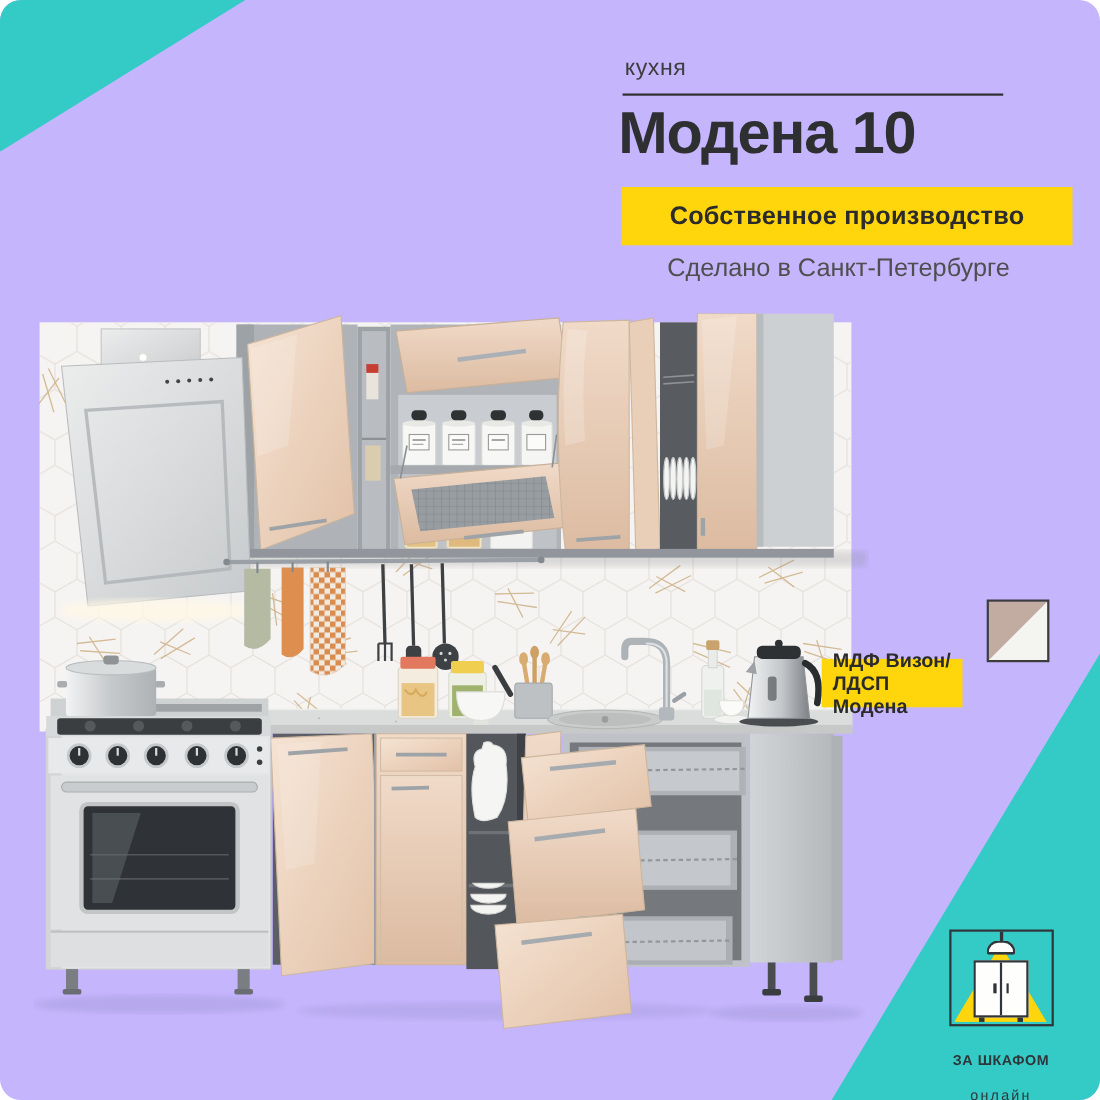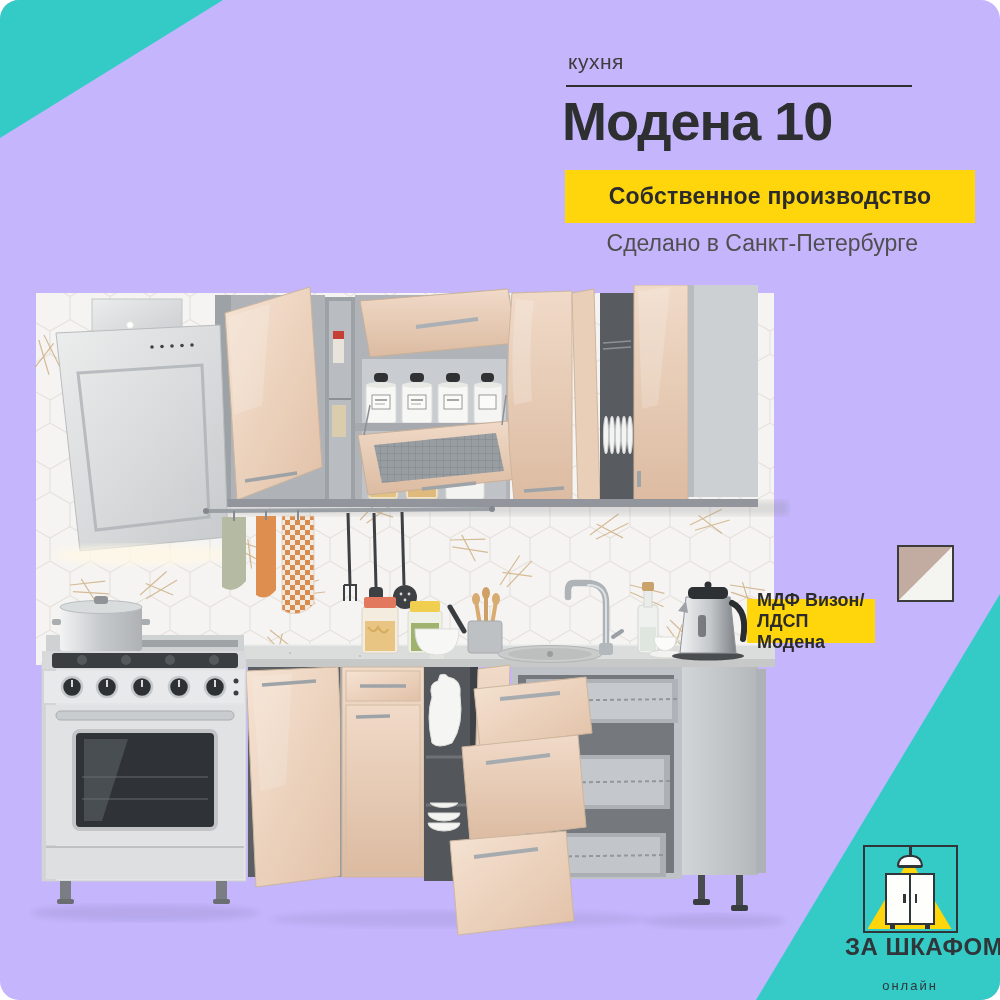--- a/index.html
+++ b/index.html
@@ -37,21 +37,21 @@
   .logo-shade{position:absolute;left:50%;top:8px;width:26px;height:13px;margin-left:-13px;background:#fdfdfb;
               border:2.5px solid var(--logo-dark);border-bottom-width:3px;box-sizing:border-box;
               border-radius:13px 13px 3px 3px;}
   .wardrobe{position:absolute;left:50%;top:26px;width:50px;height:52px;margin-left:-25px;background:#fefefc;
             border:2.5px solid var(--logo-dark);box-sizing:border-box;}
   .wardrobe .split{position:absolute;left:50%;top:0;width:2px;height:100%;margin-left:-1px;background:var(--logo-dark);}
   .wardrobe .h1,.wardrobe .h2{position:absolute;top:19px;width:2.5px;height:9px;background:var(--logo-dark);}
   .wardrobe .h1{left:16px;} .wardrobe .h2{right:16px;}
   .wardrobe .f1,.wardrobe .f2{position:absolute;bottom:-6px;width:5px;height:4px;background:var(--logo-dark);}
   .wardrobe .f1{left:3px;} .wardrobe .f2{right:3px;}
-  .logo-name{margin-top:0;font-size:24px;font-weight:bold;color:var(--logo-dark);letter-spacing:.5px;white-space:nowrap;}
+  .logo-name{margin-top:23px;font-size:13px;font-weight:bold;color:var(--logo-dark);letter-spacing:.5px;white-space:nowrap;}
   .logo-sub{margin-top:17px;font-size:13px;letter-spacing:2px;color:var(--logo-dark);}
   .photo{position:absolute;left:30px;top:285px;z-index:1;}
 </style>
 </head>
 <body>
 
 <div class="canvas">
 
   <div class="tri-tl"></div>
   <div class="tri-br"></div>

